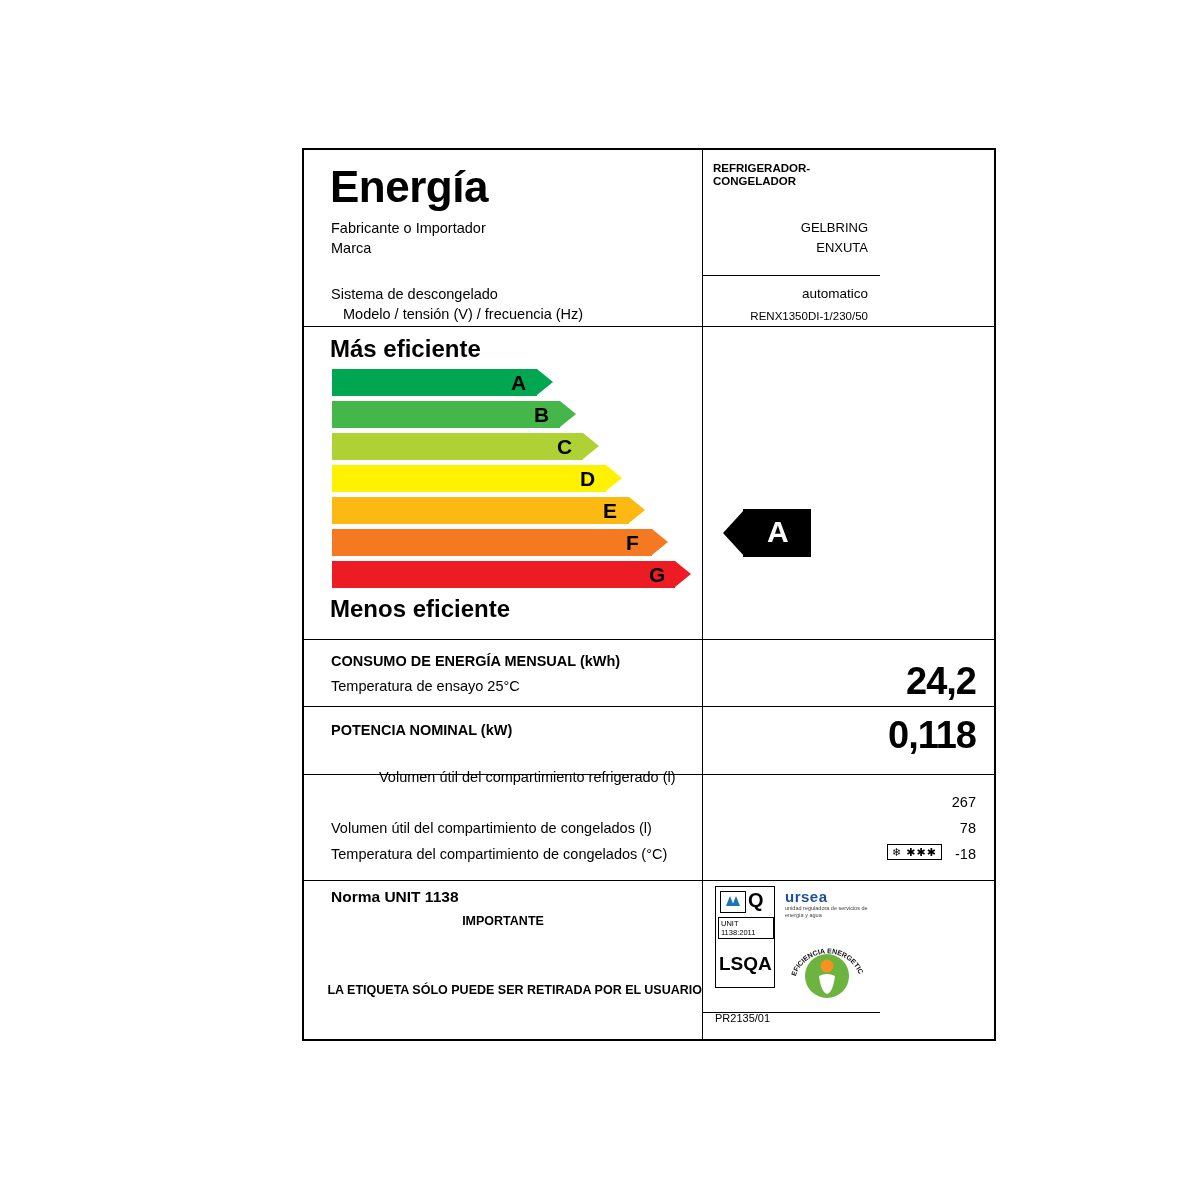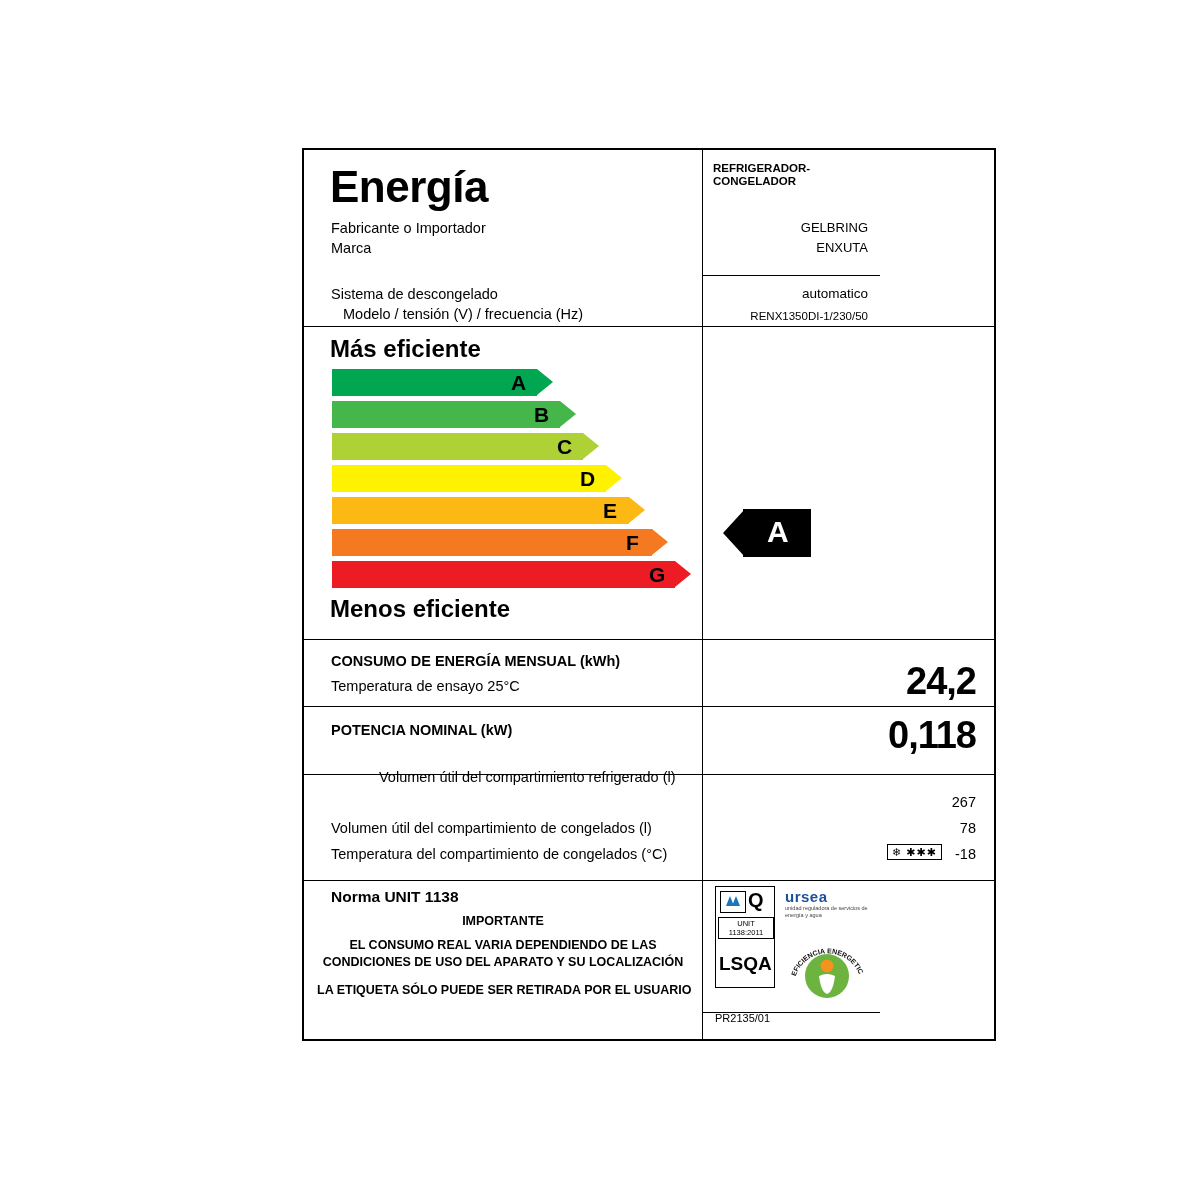--- a/index.html
+++ b/index.html
@@ -96,34 +96,34 @@
     border: 1px solid #000; padding: 1px 4px; font-size: 11px; letter-spacing: 1px;
     background: #fff; line-height: 12px;
   }
 
   
   #norma { position: absolute; left: 27px; top: 738px; font-size: 15.5px; font-weight: bold; }
   #importante { position: absolute; top: 764px; left: 0; width: 398px; text-align: center;
                 font-size: 12.5px; font-weight: bold; }
   #warn1 { position: absolute; top: 787px; left: 0; width: 398px; text-align: center;
            font-size: 12.5px; font-weight: bold; line-height: 17px; }
-  #warn2 { position: absolute; top: 832px; left: 0; width: 398px; text-align: left;
-           font-size: 12.5px; font-weight: bold; line-height: 17px; padding-left: 13px; }
+  #warn2 { position: absolute; top: 832px; left: 0; width: 398px; text-align: right;
+           font-size: 12.5px; font-weight: bold; line-height: 17px; }
 
   
   #logo-area { position: absolute; left: 399px; top: 730px; width: 177px; height: 161px; }
   #unit-box {
     position: absolute; left: 12px; top: 6px; width: 58px; height: 100px;
     border: 1px solid #000; background: #fff;
   }
   #unit-tri { position: absolute; left: 4px; top: 4px; width: 24px; height: 20px;
               border: 1px solid #000; background: #fff; }
   #unit-q { position: absolute; left: 32px; top: 2px; font-size: 20px; font-weight: bold; }
   #unit-code { position: absolute; left: 2px; top: 30px; font-size: 7.5px; border: 1px solid #000;
-               padding: 1px 2px; text-align: center; }
+               padding: 1px 2px; }
   #unit-lsqa { position: absolute; left: 3px; top: 66px; font-size: 19px; font-weight: bold; }
   #pr-code { position: absolute; left: 12px; top: 132px; font-size: 11px; }
   #ursea { position: absolute; left: 82px; top: 8px; }
   #ursea-name { font-size: 15px; font-weight: bold; letter-spacing: 0.5px; color: #1b4f9c; }
   #ursea-sub { font-size: 5.5px; color: #444; line-height: 6.5px; width: 84px; }
   #ee-badge { position: absolute; left: 82px; top: 48px; width: 84px; height: 80px; }
 </style>
 </head>
 <body>
 
@@ -217,21 +217,20 @@
   <div class="volrow" style="top:670px;">Volumen útil del compartimiento de congelados (l)</div>
   <div class="volval" style="top:670px;">78</div>
   <div class="volrow" style="top:696px;">Temperatura del compartimiento de congelados (°C)</div>
   <div class="volval" style="top:696px;">-18</div>
   <div id="stars">❄ ✱✱✱</div>
 
   <div class="hline" style="top:730px;"></div>
 
   <div id="norma">Norma UNIT 1138</div>
   <div id="importante">IMPORTANTE</div>
-  <div id="warn1">EL CONSUMO REAL VARIA DEPENDIENDO DE LAS CONDICIONES DE USO DEL APARATO Y SU LOCALIZACIÓN</div>
   <div id="warn2">LA ETIQUETA SÓLO PUEDE SER RETIRADA POR EL USUARIO</div>
 
   <div class="vline" style="left:398px; top:730px; height:161px;"></div>
   <div class="hline" style="top:862px; left:399px; width:177px;"></div>
 
   <div id="logo-area">
     <div id="unit-box">
       <div id="unit-tri">
         <svg width="22" height="18" viewBox="0 0 22 18">
           <polygon points="5,14 9,4 13,14" fill="#1b75bb"></polygon>

